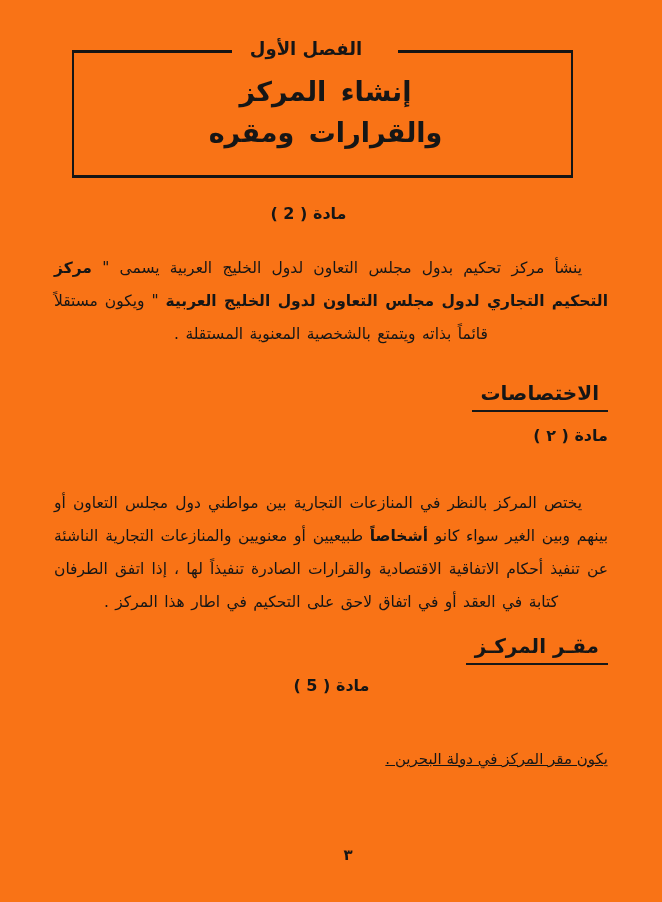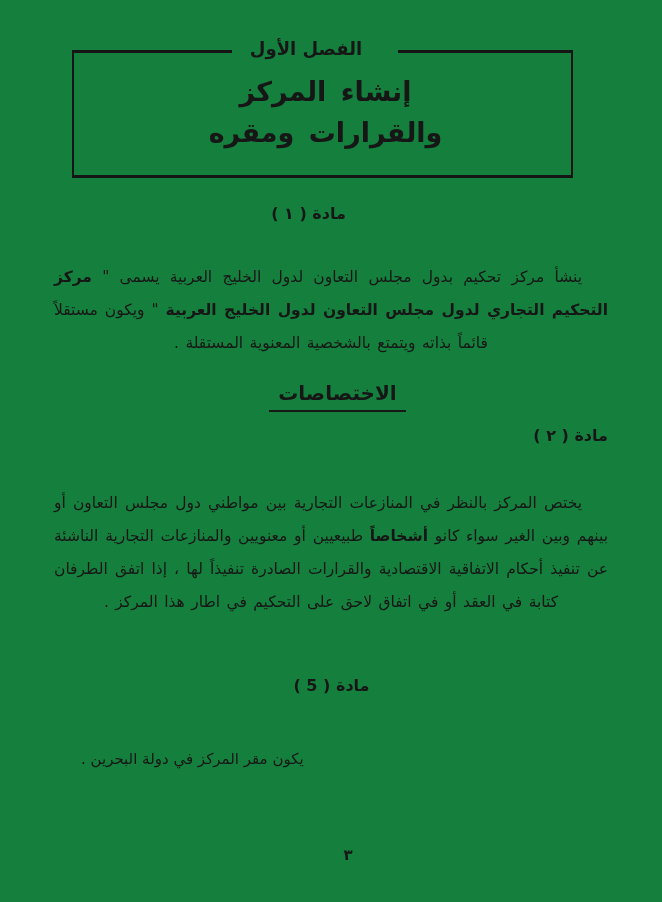--- a/index.html
+++ b/index.html
@@ -1,21 +1,21 @@
 <!DOCTYPE html>
 <html lang="ar" dir="rtl"><head>
 <meta charset="utf-8">
 <style>
   html, body { margin: 0; padding: 0; background: #e8e8e8; }
   .page {
     position: relative;
     width: 662px;
     height: 902px;
     margin: 0 auto;
-    background: #15803d;
+    background: #f97316;
     color: #161616;
     font-family: "DejaVu Sans", sans-serif;
     overflow: hidden;
     direction: rtl;
   }
 
   
   .chapter-box {
     position: absolute;
     left: 72px; top: 51px;
@@ -42,55 +42,55 @@
   .article-label {
     position: absolute;
     left: 55px; width: 553px;
     text-align: center;
     font-size: 16px; font-weight: bold;
   }
   .article-1 { top: 204px; padding-right: 46px; box-sizing: border-box; }
   .article-2 { top: 426px; text-align: right; }
   .article-3 { top: 676px; }
 
-  .heading-wrap { position: absolute; left: 61px; width: 553px; text-align: center; }
+  .heading-wrap { position: absolute; left: 55px; width: 553px; }
   .heading-2 { top: 381px; }
   .heading-3 { top: 634px; }
   .underlined-heading {
     display: inline-block;
     font-size: 20px; font-weight: bold;
     padding: 0 9px 5px 9px;
     border-bottom: 2.5px solid #181818;
     line-height: 24px;
   }
 
   .body-paragraph {
     position: absolute;
     left: 54px; width: 554px;
     font-size: 15.5px;
     line-height: 33px;
     text-align: justify;
     text-align-last: center;
     text-indent: 26px;
     word-spacing: 1.5px;
   }
-  .paragraph-1 { top: 261px; }
+  .paragraph-1 { top: 252px; }
   .paragraph-2 { top: 487px; }
   .bold-run { font-weight: bold; }
 
   .paragraph-3 {
     position: absolute;
     left: 54px; width: 554px; top: 750px;
     font-size: 15px;
     text-align: right;
     padding-left: 0;
     padding-right: 0;
     box-sizing: border-box;
   }
-  .paragraph-3 { text-align: left; padding-left: 27px; }
+  .paragraph-3 { text-align: right; padding-left: 27px; text-decoration: underline; }
 
   .page-number {
     position: absolute;
     top: 846px; left: 55px; width: 586px;
     text-align: center;
     font-size: 15px; font-weight: bold;
   }
 </style>
 </head>
 <body>
@@ -100,36 +100,39 @@
   <div class="chapter-box">
     <div class="top-rule left"></div>
     <div class="top-rule right"></div>
     <div class="chapter-label">الفصل الأول</div>
     <div class="box-titles">
       <div>إنشاء المركز</div>
       <div>والقرارات ومقره</div>
     </div>
   </div>
 
-  <div class="article-label article-1">مادة ( ١ )</div>
+  <div class="article-label article-1">مادة ( 2 )</div>
 
   <div class="body-paragraph paragraph-1">
     <span>ينشأ مركز تحكيم بدول مجلس التعاون لدول الخليج العربية يسمى " </span><span class="bold-run">مركز التحكيم التجاري لدول مجلس التعاون لدول الخليج العربية</span><span> " ويكون مستقلاً قائماً بذاته ويتمتع بالشخصية المعنوية المستقلة .</span>
   </div>
 
   <div class="heading-wrap heading-2">
     <span class="underlined-heading">الاختصاصات</span>
   </div>
 
   <div class="article-label article-2">مادة ( ٢ )</div>
 
   <div class="body-paragraph paragraph-2">
     <span>يختص المركز بالنظر في المنازعات التجارية بين مواطني دول مجلس التعاون أو بينهم وبين الغير سواء كانو </span><span class="bold-run">أشخاصاً</span><span> طبيعيين أو معنويين والمنازعات التجارية الناشئة عن تنفيذ أحكام الاتفاقية الاقتصادية والقرارات الصادرة تنفيذاً لها ، إذا اتفق الطرفان كتابة في العقد أو في اتفاق لاحق على التحكيم في اطار هذا المركز .</span>
   </div>
 
+  <div class="heading-wrap heading-3">
+    <span class="underlined-heading">مقـر المركـز</span>
+  </div>
 
   <div class="article-label article-3">مادة ( 5 )</div>
 
   <div class="paragraph-3">يكون مقر المركز في دولة البحرين .</div>
 
   <div class="page-number">٣</div>
 
 </div>
 
 </body></html>

